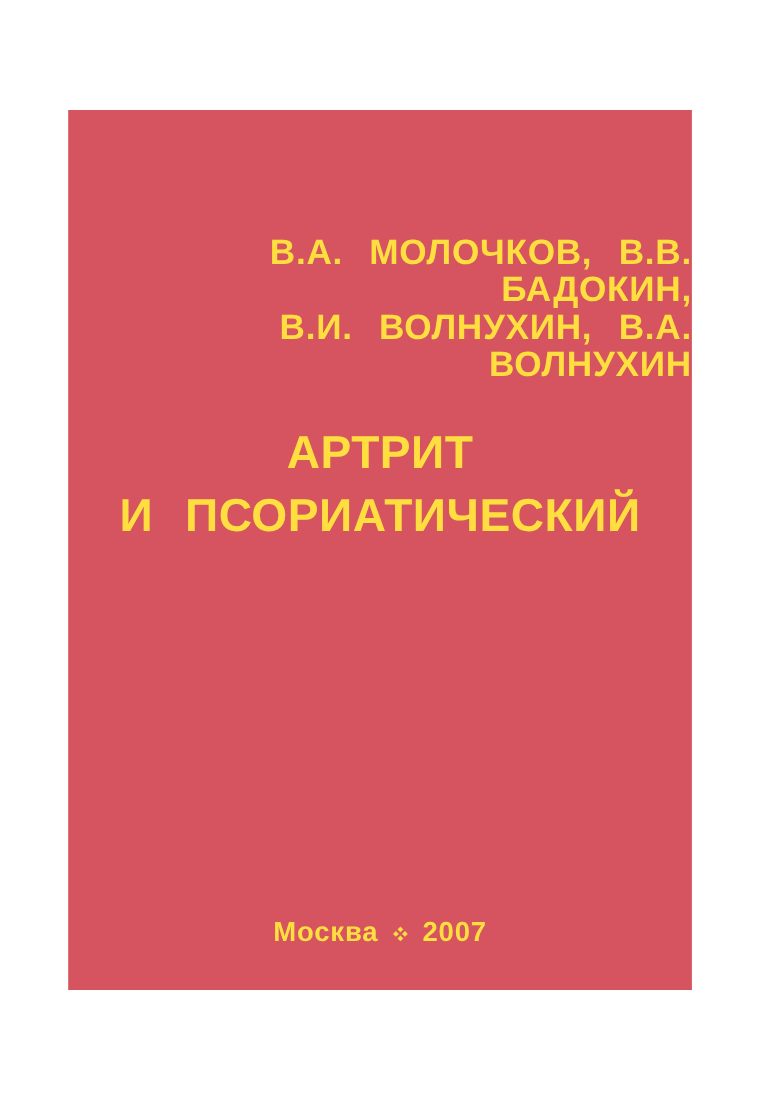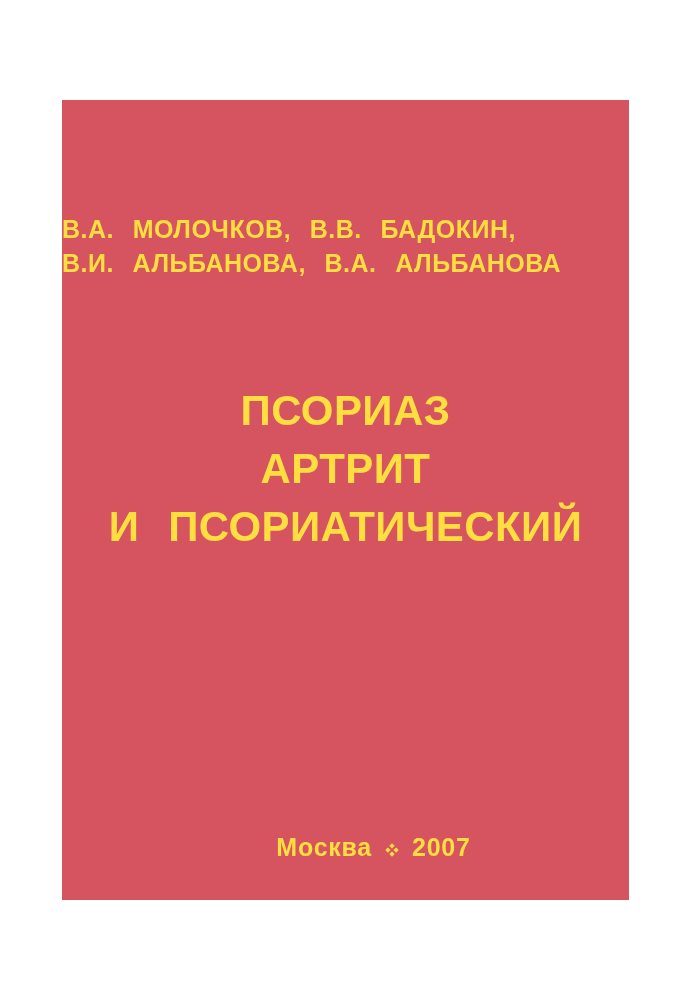--- a/index.html
+++ b/index.html
@@ -21,22 +21,22 @@
     width: 567px;
     height: 800px;
     background: #d6545f; 
     color: #ffde40;      
   }
   .authors {
     position: absolute;
     top: 112px;
     left: 0;
     width: 100%;
-    text-align: left;
-    font-size: 25px;
+    text-align: right;
+    font-size: 32px;
     line-height: 34px;
     font-weight: bold;
     letter-spacing: 0.02em;
     word-spacing: 0.45em;
   }
   .title {
     position: absolute;
     top: 282px;
     left: 0;
     width: 100%;
@@ -50,21 +50,20 @@
   .imprint {
     position: absolute;
     top: 732px;
     left: 0;
     width: 100%;
     text-align: center;
     font-size: 25px;
     line-height: 30px;
     font-weight: bold;
     letter-spacing: 0.03em;
-    margin-left: 28px;
   }
   .imprint .ornament {
     display: inline-block;
     width: 14px;
     height: 14px;
     margin: 0 13px;
     transform: translateY(1px);
   }
   .imprint .ornament svg {
     display: block;
@@ -74,25 +73,24 @@
   }
 </style>
 </head>
 <body style="background: rgb(255, 255, 255);">
 
 <div class="page">
   <div class="cover" style="background: rgb(214, 84, 95); color: rgb(255, 222, 64);">
 
     <div class="authors">
       <div>В.А. МОЛОЧКОВ, В.В. БАДОКИН,</div>
-      <div>В.И. АЛЬБАНОВА, В.А. АЛЬБАНОВА</div>
+      <div>В.И. ВОЛНУХИН, В.А. ВОЛНУХИН</div>
     </div>
 
     <div class="title">
-      <div>ПСОРИАЗ</div>
       <div>АРТРИТ</div>
       <div>И ПСОРИАТИЧЕСКИЙ</div>
     </div>
 
     <div class="imprint">
       <span>Москва</span><span class="ornament"><svg viewBox="0 0 24 24" aria-hidden="true">
             <path d="M12 0.5 L16.5 5 L12 9.5 L7.5 5 Z"></path>
             <path d="M5 7.5 L9.5 12 L5 16.5 L0.5 12 Z"></path>
             <path d="M19 7.5 L23.5 12 L19 16.5 L14.5 12 Z"></path>
             <path d="M12 14.5 L16.5 19 L12 23.5 L7.5 19 Z"></path>

